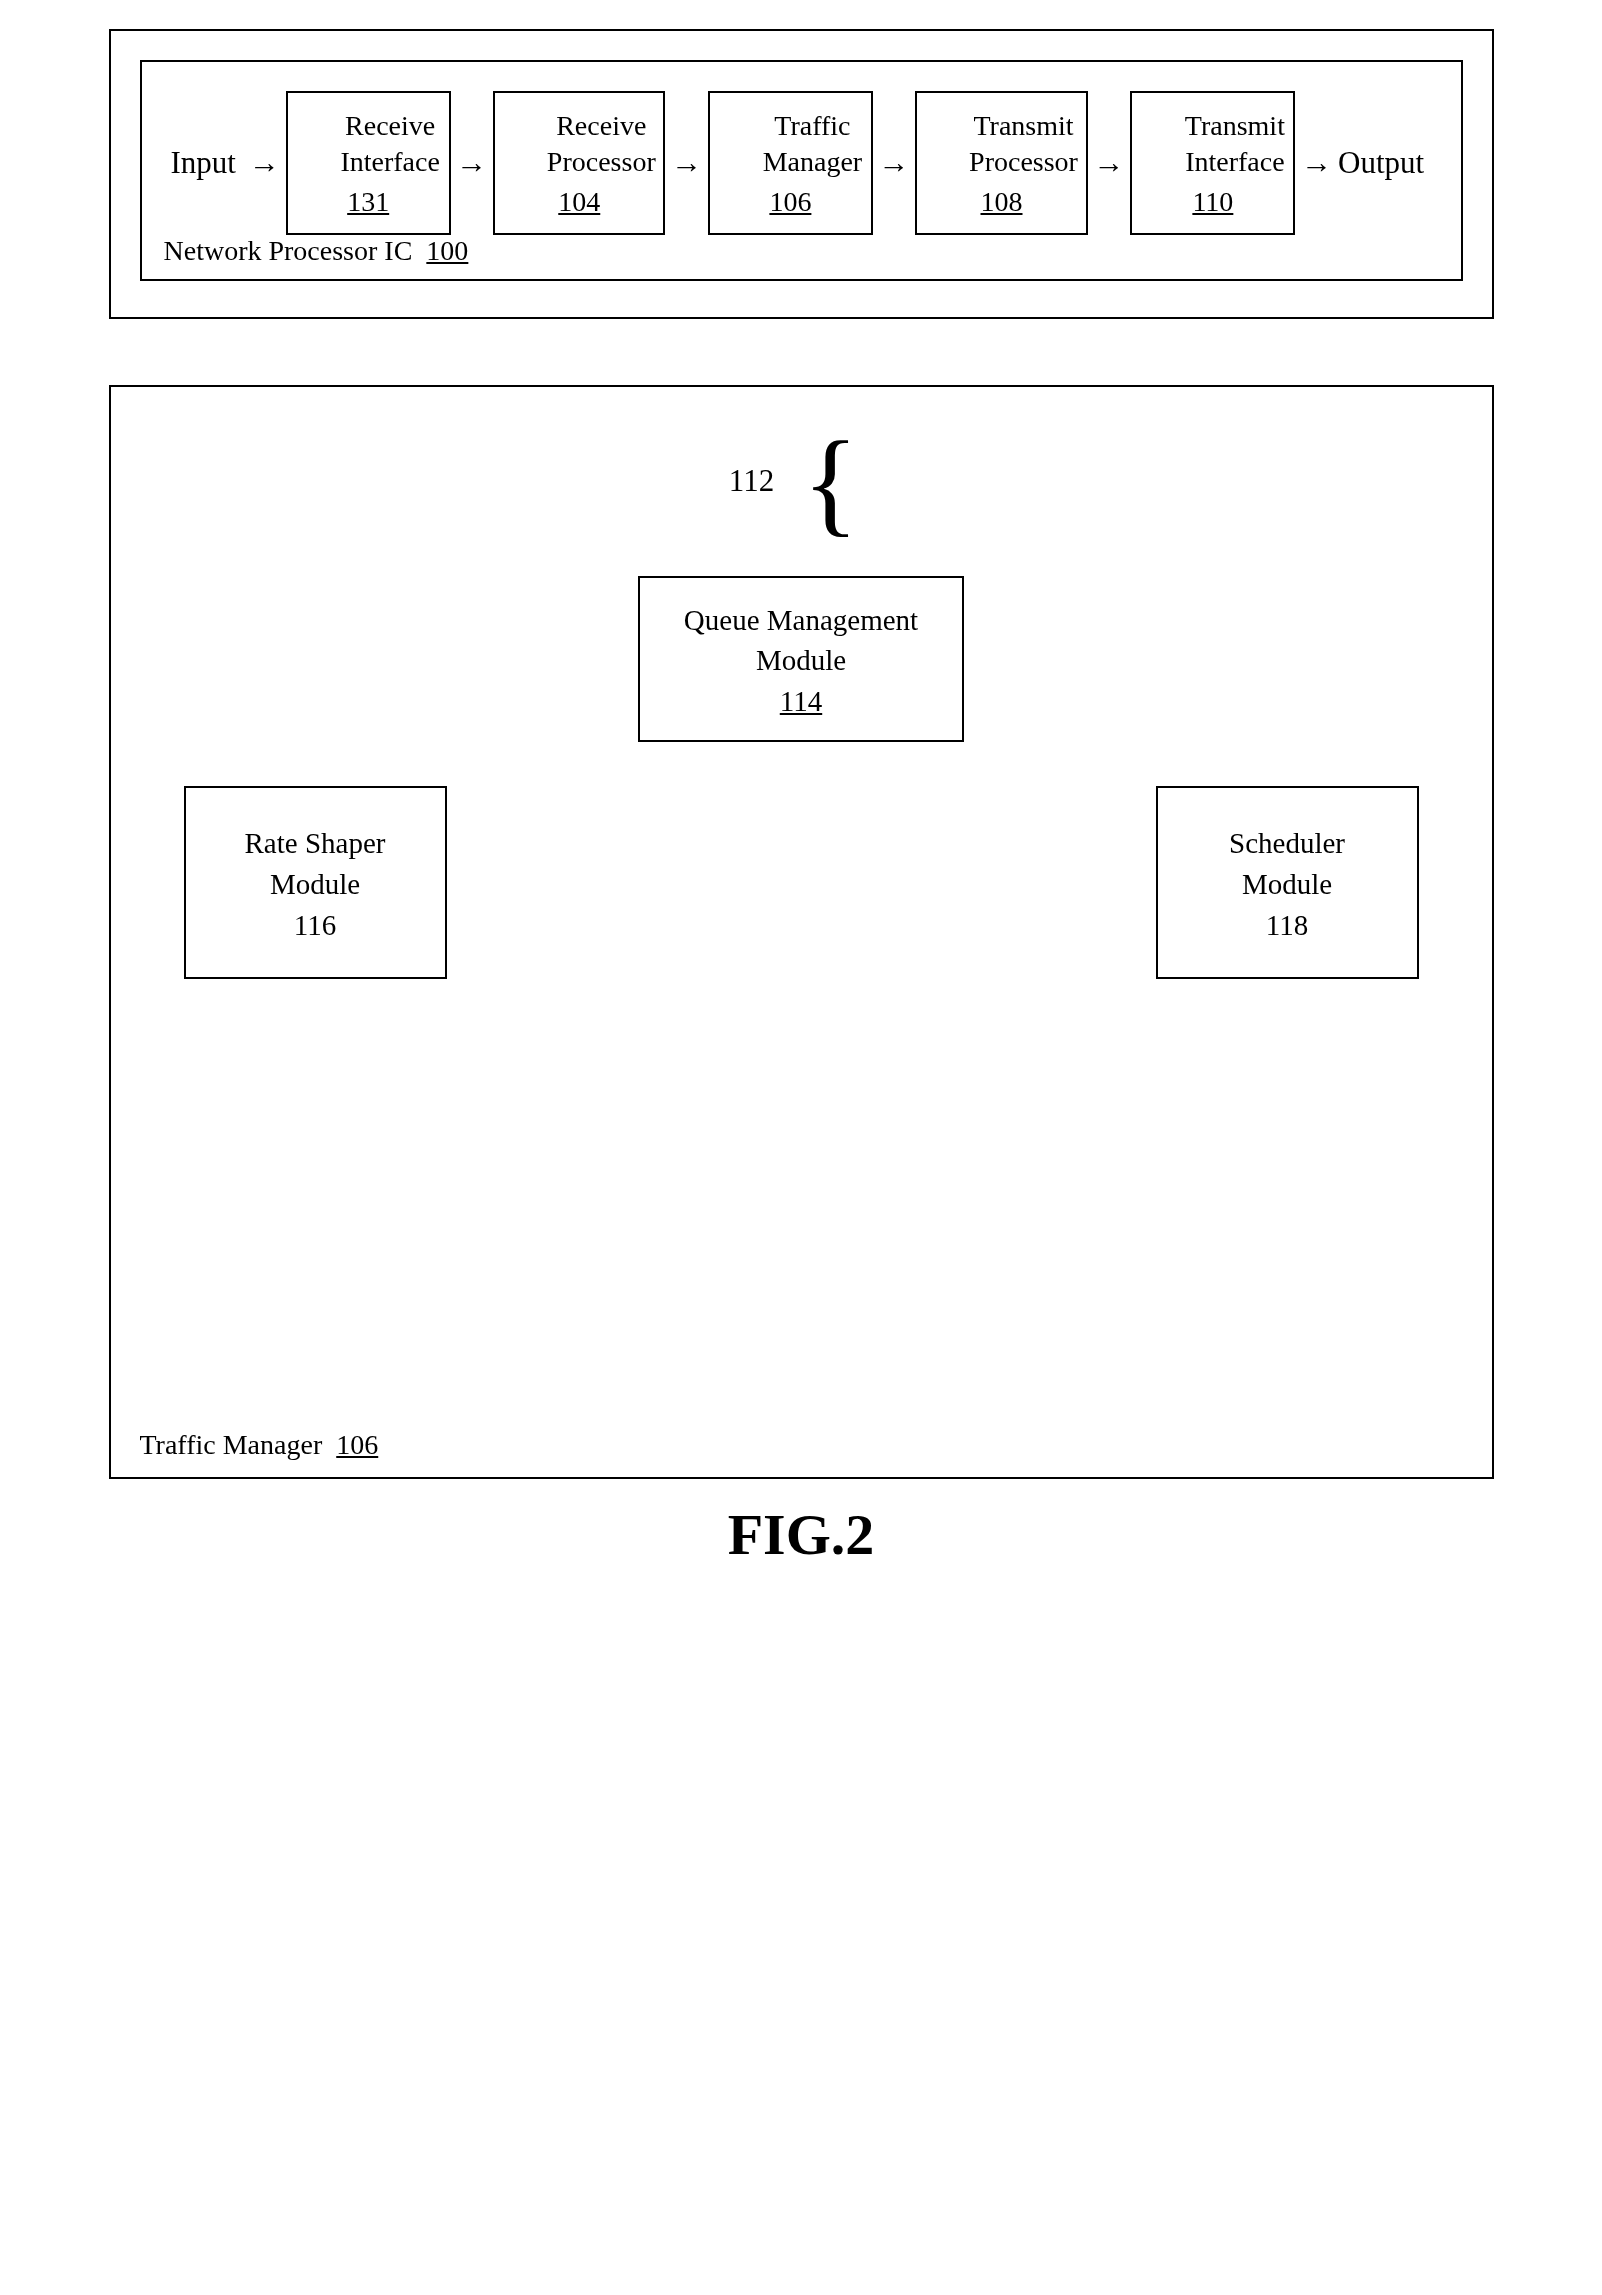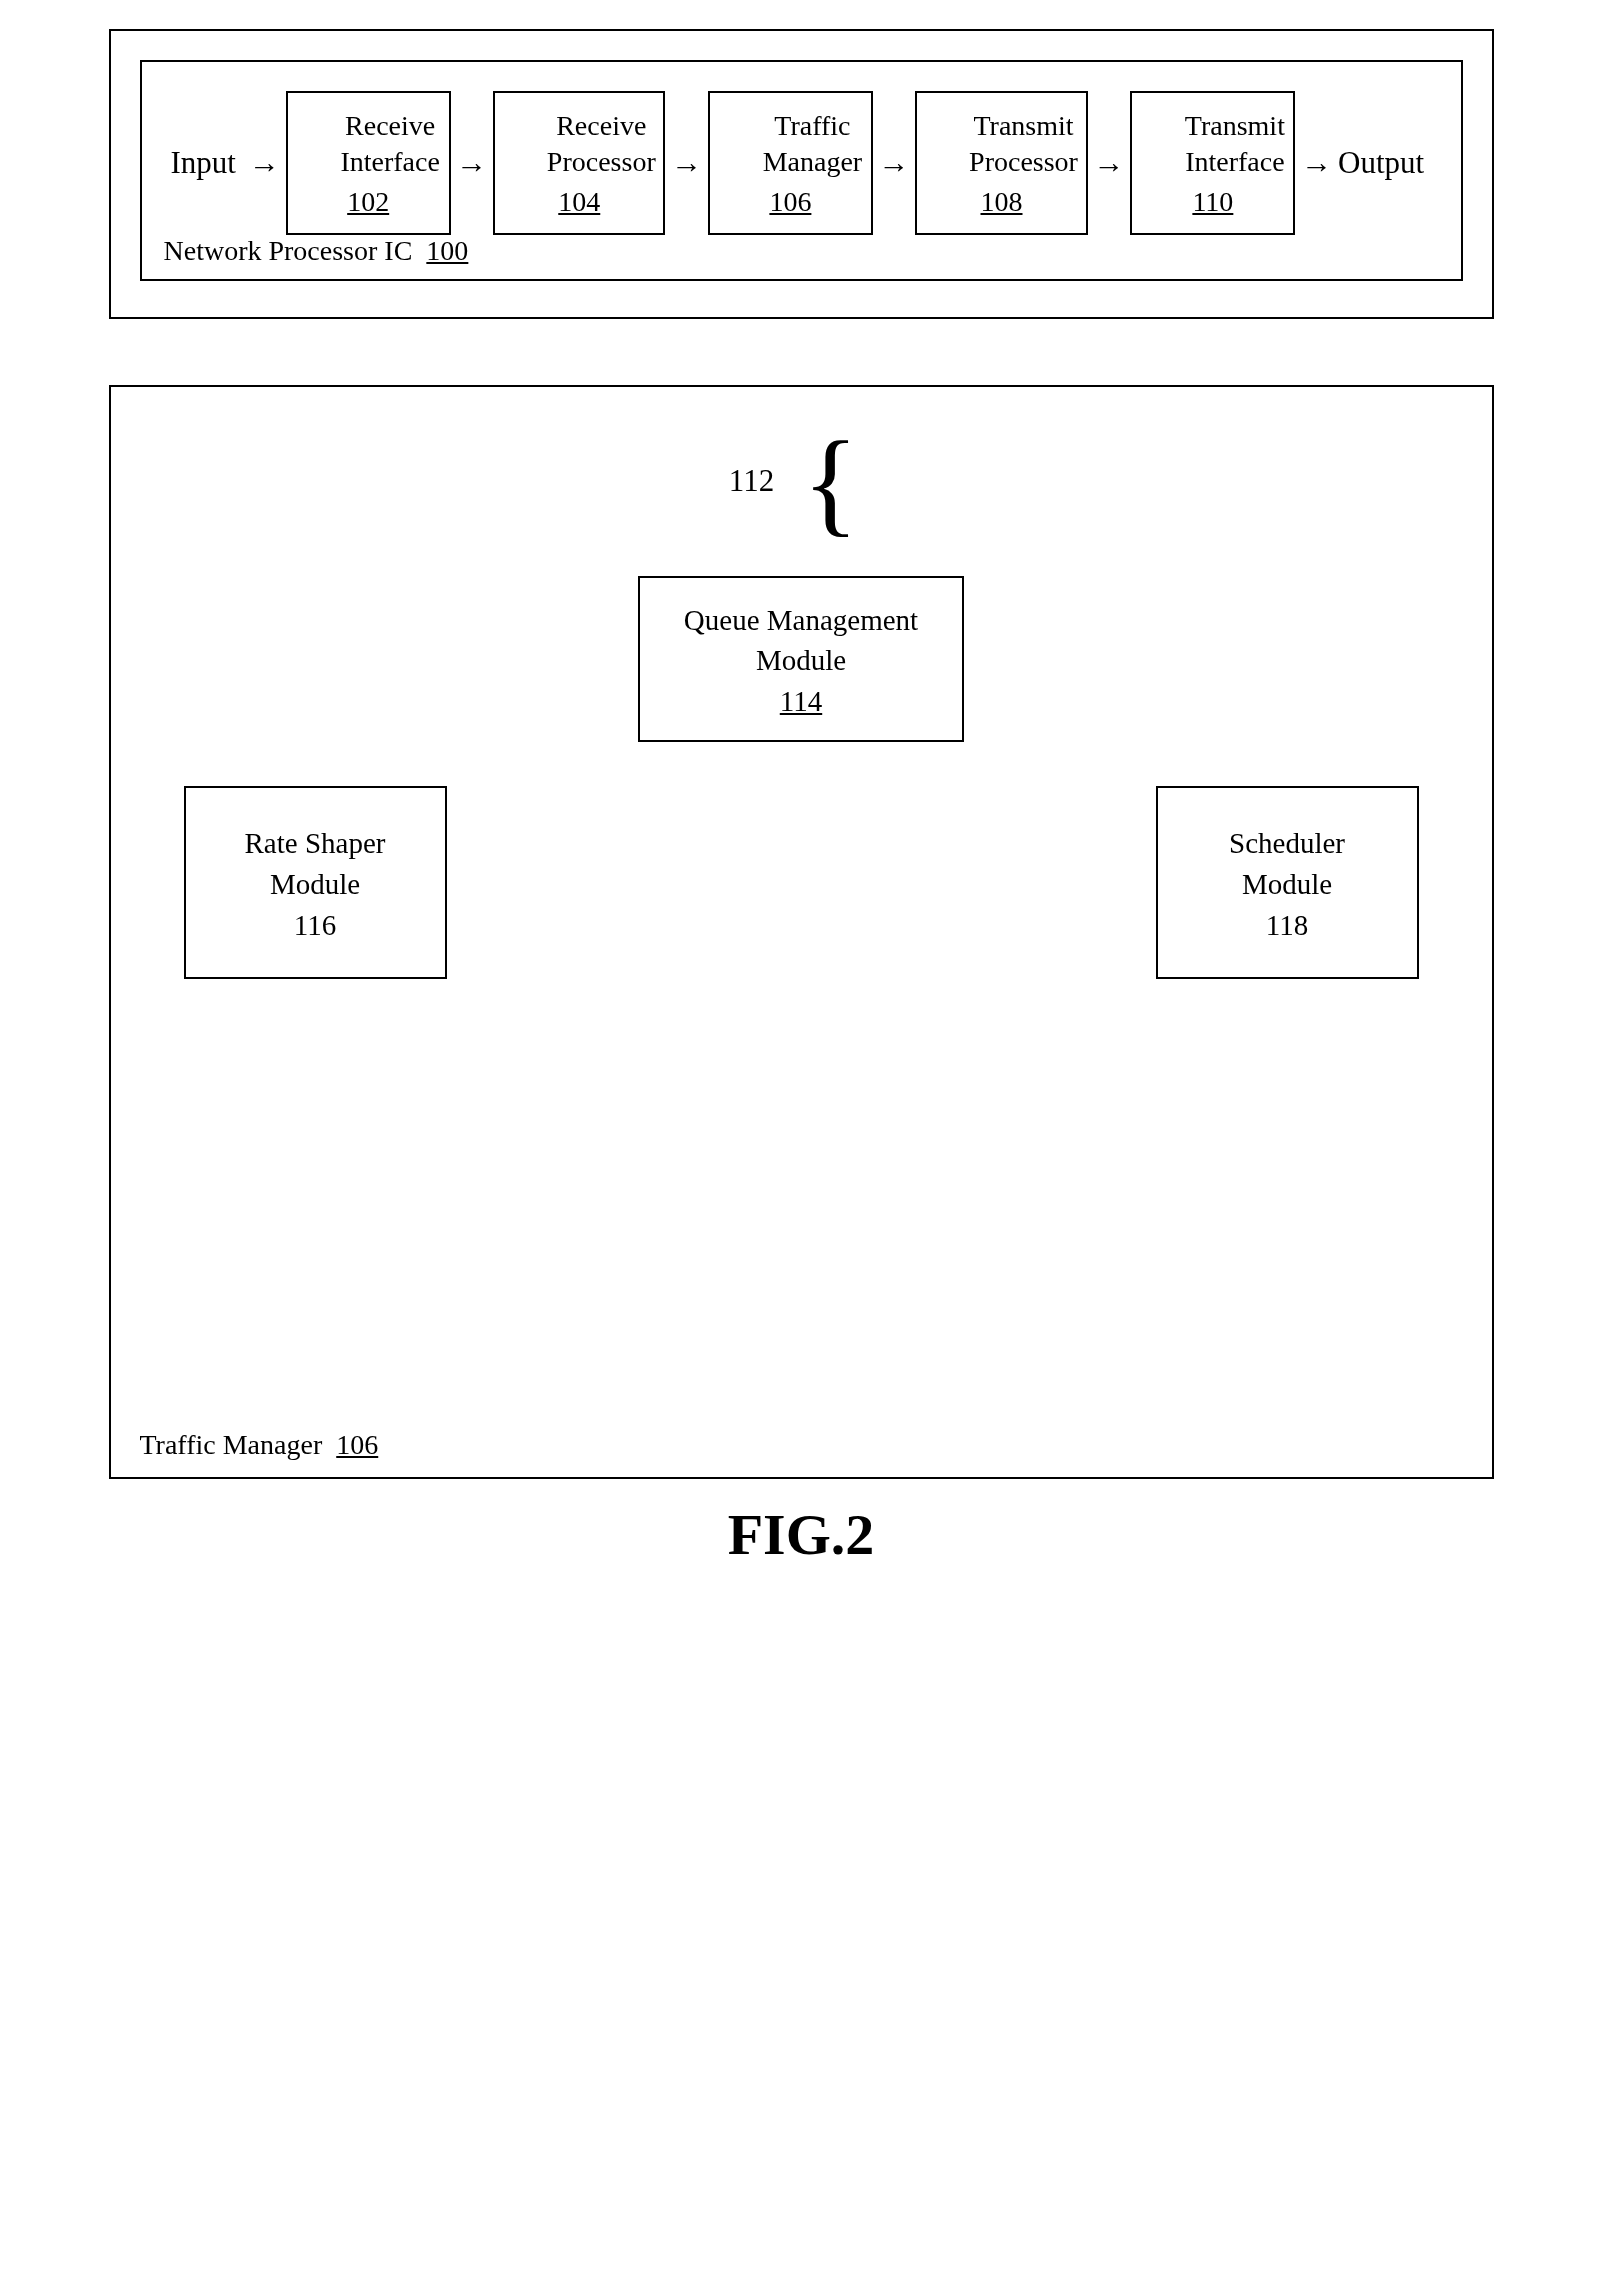--- a/index.html
+++ b/index.html
@@ -221,21 +221,21 @@
   <div class="fig1-diagram">
     <div class="fig1-inner">
 
       <div class="fig1-flow">
 
         <span class="input-label">Input</span>
         <span class="arrow">→</span>
 
         <div class="block">
           <span class="block-label">Receive<br>Interface</span>
-          <span class="block-number">102</span>
+          <span class="block-number">131</span>
         </div>
         <span class="arrow">→</span>
 
         <div class="block">
           <span class="block-label">Receive<br>Processor</span>
           <span class="block-number">104</span>
         </div>
         <span class="arrow">→</span>
 
         <div class="block">

